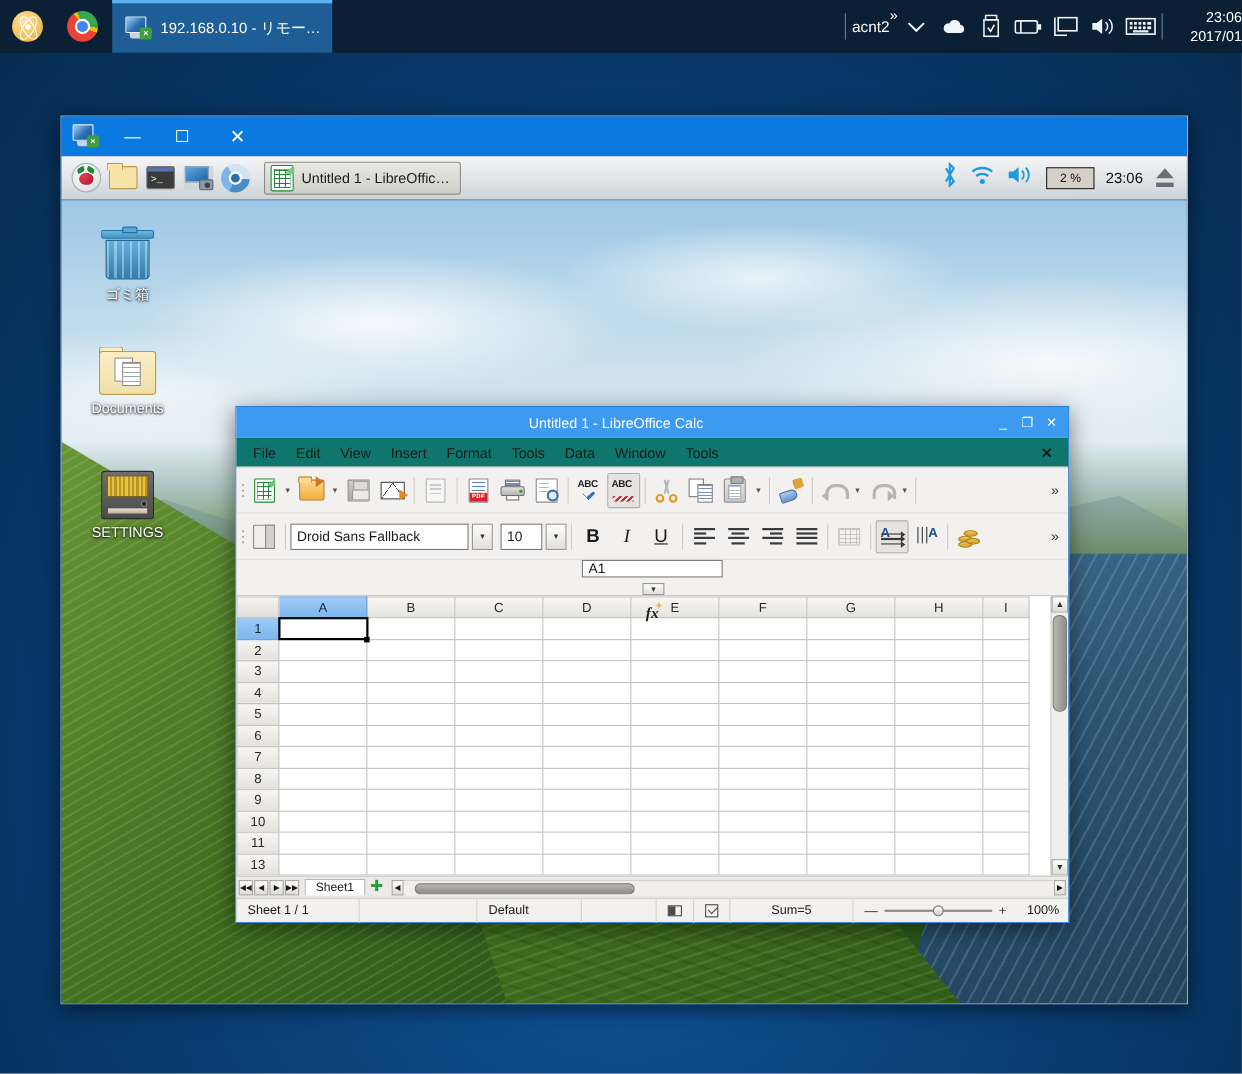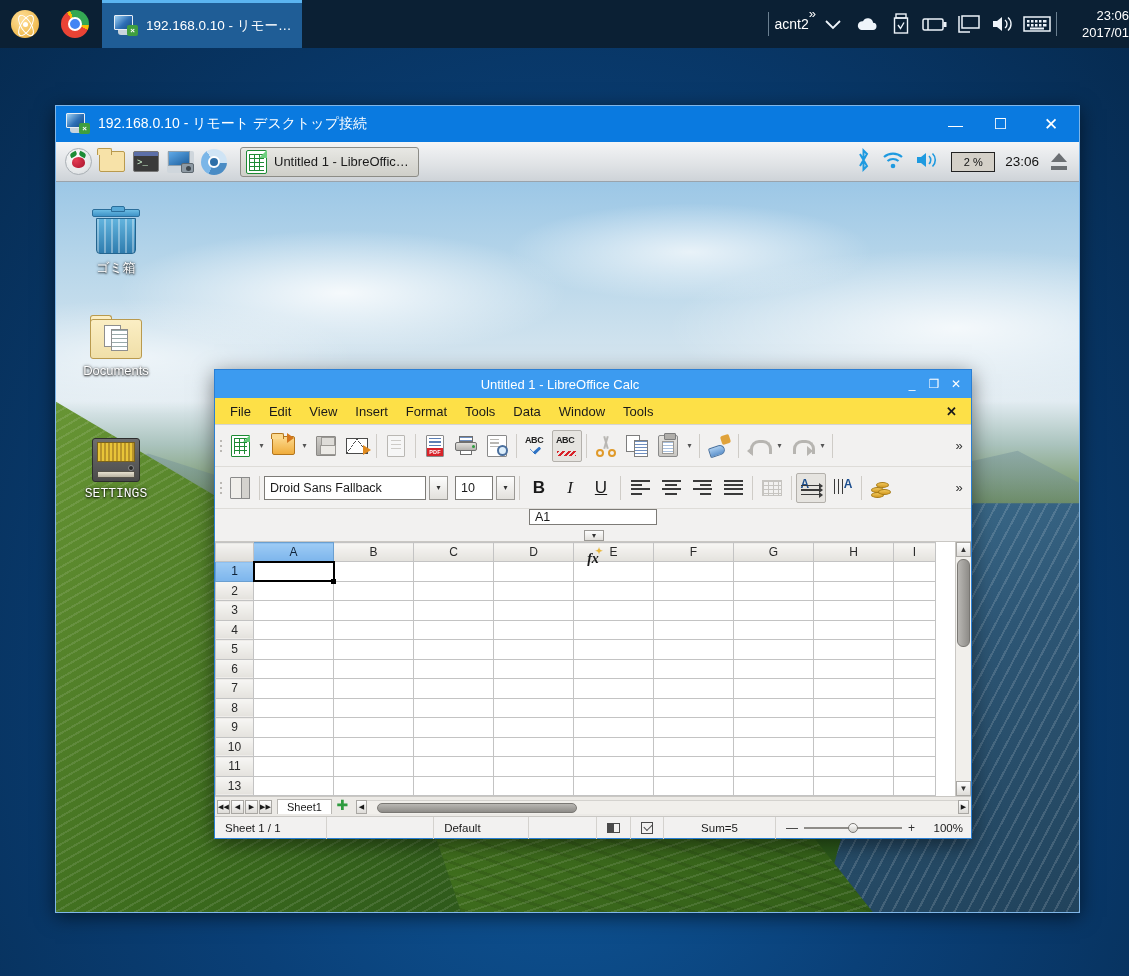--- a/index.html
+++ b/index.html
@@ -346,21 +346,21 @@
     font-size: 12.5px; color: #1a1a1a;
   }
   #calc-title {
     height: 28px; background: #3c9bf0; color: #fff;
     display: flex; align-items: center; padding: 0 4px;
   }
   #calc-title .ttl { flex: 1; text-align: center; font-size: 13px; }
   .calc-winctl { display: flex; }
   .calc-winctl div { width: 22px; text-align: center; font-size: 12px; color: #fff; cursor: default; }
   #calc-menubar {
-    height: 27px; background: #fde047; border-bottom: 1px solid #d6d4d1;
+    height: 27px; background: #0f766e; border-bottom: 1px solid #d6d4d1;
     display: flex; align-items: center; padding: 0 6px;
   }
   #calc-menubar .mi { padding: 3px 9px; font-size: 13px; }
   #calc-menubar .doc-close { margin-left: auto; padding-right: 8px; font-weight: bold; font-size: 13px; }
   .toolbar {
     height: 42px; display: flex; align-items: center; gap: 1px;
     background: #f2f1f0; border-bottom: 1px solid #dedcd8; padding: 0 2px;
   }
   .grip { width: 7px; height: 26px; display: flex; flex-direction: column; justify-content: center; align-items: center; gap: 3px; }
   .grip i { width: 2px; height: 2px; background: #a8a5a0; border-radius: 50%; display: block; }
@@ -656,21 +656,20 @@
 </div>
 
 <div id="rdp-window">
 
   <div id="rdp-title">
     <span class="rdp-mini-icon">
       <span class="screen"></span>
         <span class="stand"></span>
         <span class="badge">×</span>
     </span>
-    <span class="rdp-ttl">192.168.0.10 - リモート デスクトップ接続</span>
     <div class="rdp-winctl">
       <div>—</div>
       <div>☐</div>
       <div>✕</div>
     </div>
   </div>
 
   <div id="pi-taskbar">
     <div class="pi-launch">
       <span class="raspi-icon">
@@ -754,21 +753,21 @@
         <span class="docs-glyph">
             <span class="tab"></span>
             <span class="fold"></span>
             <span class="p1"></span>
             <span class="p2"></span>
           </span>
       </div>
       <div class="lbl">Documents</div>
     </div>
 
-    <div class="desk-icon" style="left:4px; top:242px;font-family:Liberation Mono, monospace;">
+    <div class="desk-icon" style="left:4px; top:232px;">
       <div class="glyph">
         <span class="settings-glyph">
             <span class="case"></span>
             <span class="gold"></span>
             <span class="slot"></span>
             <span class="dot"></span>
           </span>
       </div>
       <div class="lbl">SETTINGS</div>
     </div>

